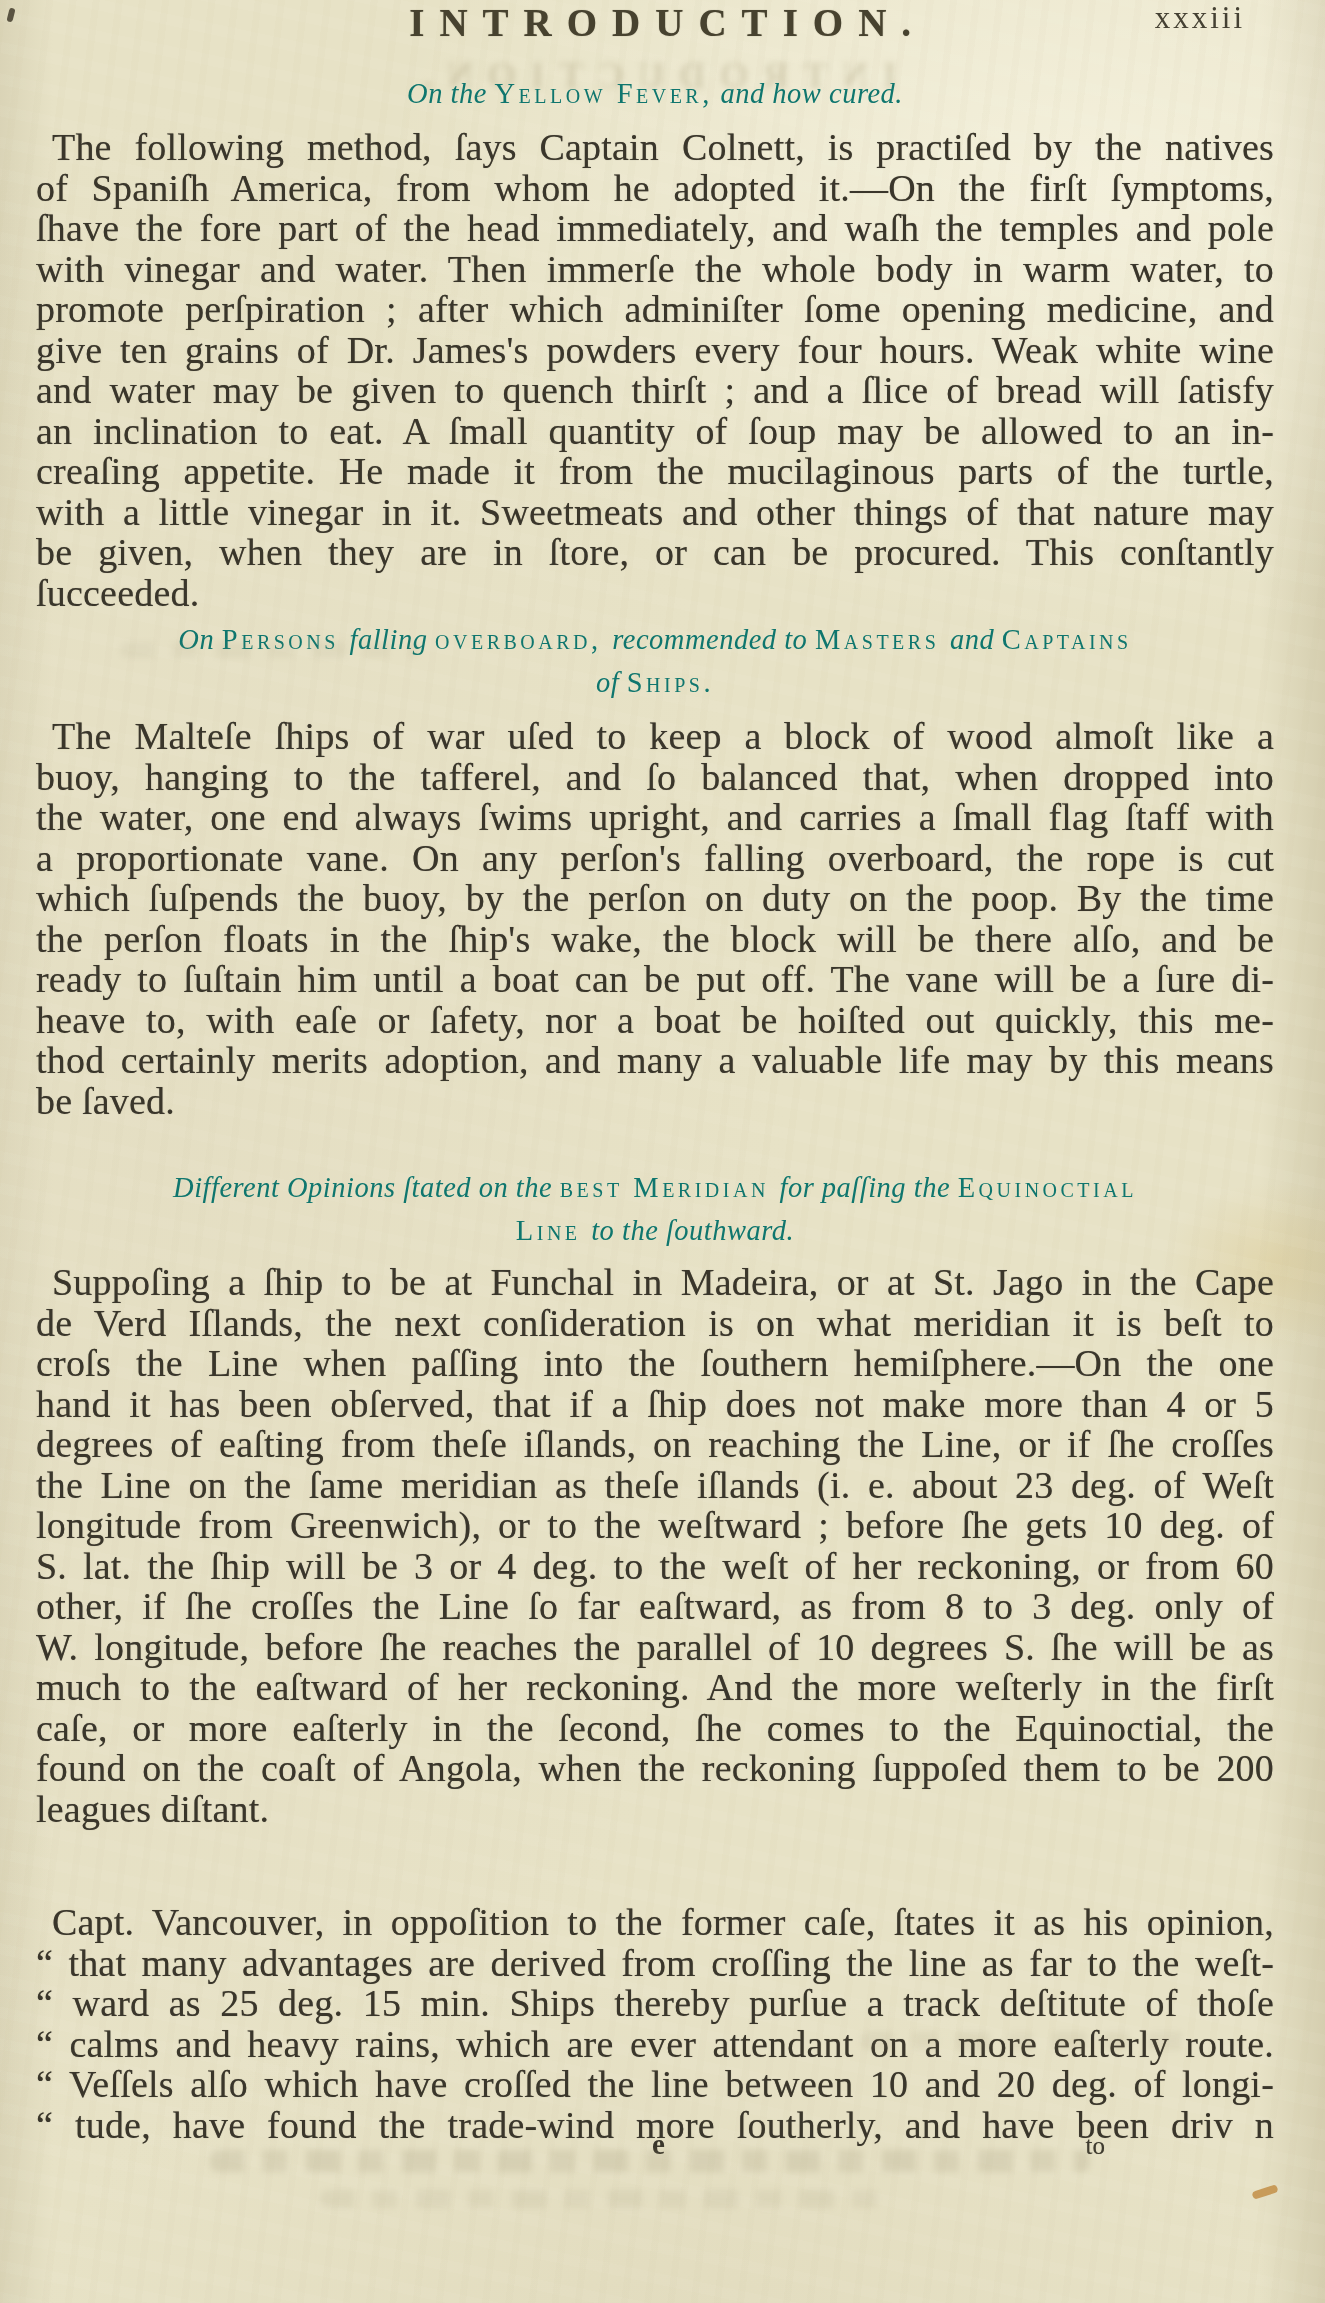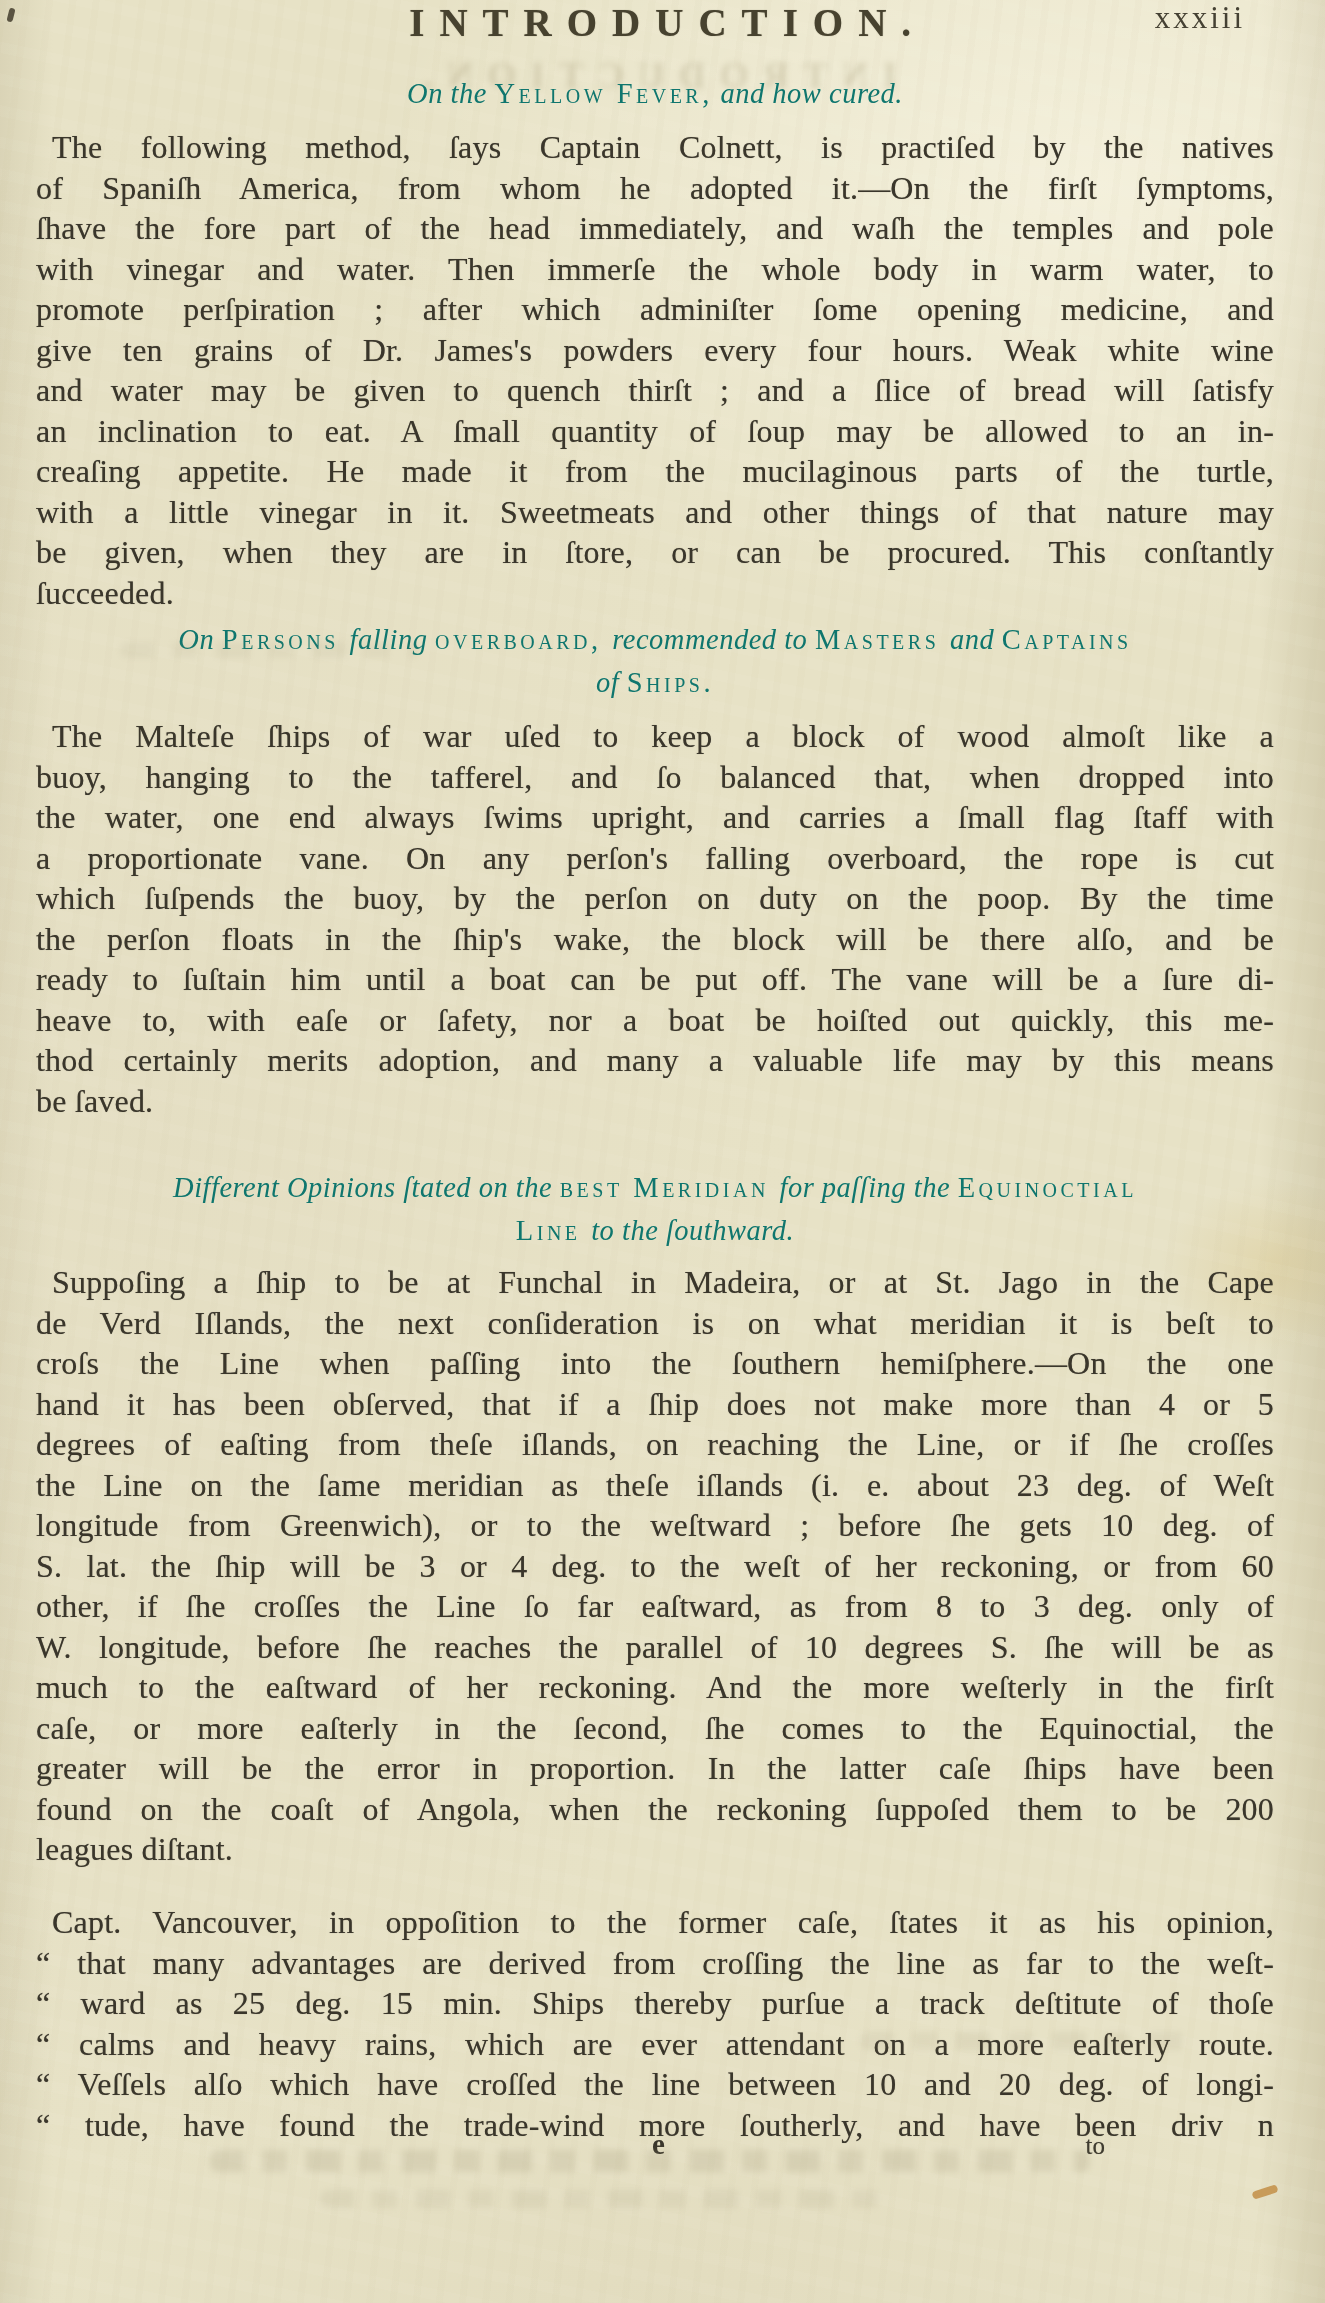--- a/index.html
+++ b/index.html
@@ -40,21 +40,21 @@
     top:0;right:80px;font-size:31px;letter-spacing:3px;color:#454133;
   }
 
   
   .heading{text-align:center;font-size:28.5px;color:#0f766e;line-height:43px;}
   .headline{white-space:nowrap;}
   .seg-it{font-style:italic;letter-spacing:.5px;}
   .seg-sc{font-variant:small-caps;letter-spacing:3.5px;}
 
   
-  .para{font-size:32px;}
+  .para{font-size:38px;}
   .bodyline{
     height:40.5px;line-height:40.5px;letter-spacing:.2px;
     text-align:justify;text-align-last:justify;-moz-text-align-last:justify;
     white-space:nowrap;overflow:visible;
     text-shadow:0 0 .7px rgba(58,54,43,.55);
   }
   .firstline{text-indent:16px;}
   .endline{text-align-last:left;-moz-text-align-last:left;}
 
   
@@ -126,21 +126,20 @@
     <div class="bodyline">croſs the Line when paſſing into the ſouthern hemiſphere.—On the one</div>
     <div class="bodyline">hand it has been obſerved, that if a ſhip does not make more than 4 or 5</div>
     <div class="bodyline">degrees of eaſting from theſe iſlands, on reaching the Line, or if ſhe croſſes</div>
     <div class="bodyline">the Line on the ſame meridian as theſe iſlands (i. e. about 23 deg. of Weſt</div>
     <div class="bodyline">longitude from Greenwich), or to the weſtward ; before ſhe gets 10 deg. of</div>
     <div class="bodyline">S. lat. the ſhip will be 3 or 4 deg. to the weſt of her reckoning, or from 60</div>
     <div class="bodyline">other, if ſhe croſſes the Line ſo far eaſtward, as from 8 to 3 deg. only of</div>
     <div class="bodyline">W. longitude, before ſhe reaches the parallel of 10 degrees S. ſhe will be as</div>
     <div class="bodyline">much to the eaſtward of her reckoning.  And the more weſterly in the firſt</div>
     <div class="bodyline">caſe, or more eaſterly in the ſecond, ſhe comes to the Equinoctial, the</div>
-    <div class="bodyline">greater will be the error in proportion.  In the latter caſe ſhips have been</div>
     <div class="bodyline">found on the coaſt of Angola, when the reckoning ſuppoſed them to be 200</div>
     <div class="bodyline endline">leagues diſtant.</div>
   </div>
 <div class="abs textcol para" style="top:1902px">
     <div class="bodyline firstline">Capt. Vancouver, in oppoſition to the former caſe, ſtates it as his opinion,</div>
     <div class="bodyline">“ that many advantages are derived from croſſing the line as far to the weſt-</div>
     <div class="bodyline">“ ward as 25 deg. 15 min.  Ships thereby purſue a track deſtitute of thoſe</div>
     <div class="bodyline">“ calms and heavy rains, which are ever attendant on a more eaſterly route.</div>
     <div class="bodyline">“ Veſſels alſo which have croſſed the line between 10 and 20 deg. of longi-</div>
     <div class="bodyline">“ tude, have found the trade-wind more ſoutherly, and have been driv n</div>

